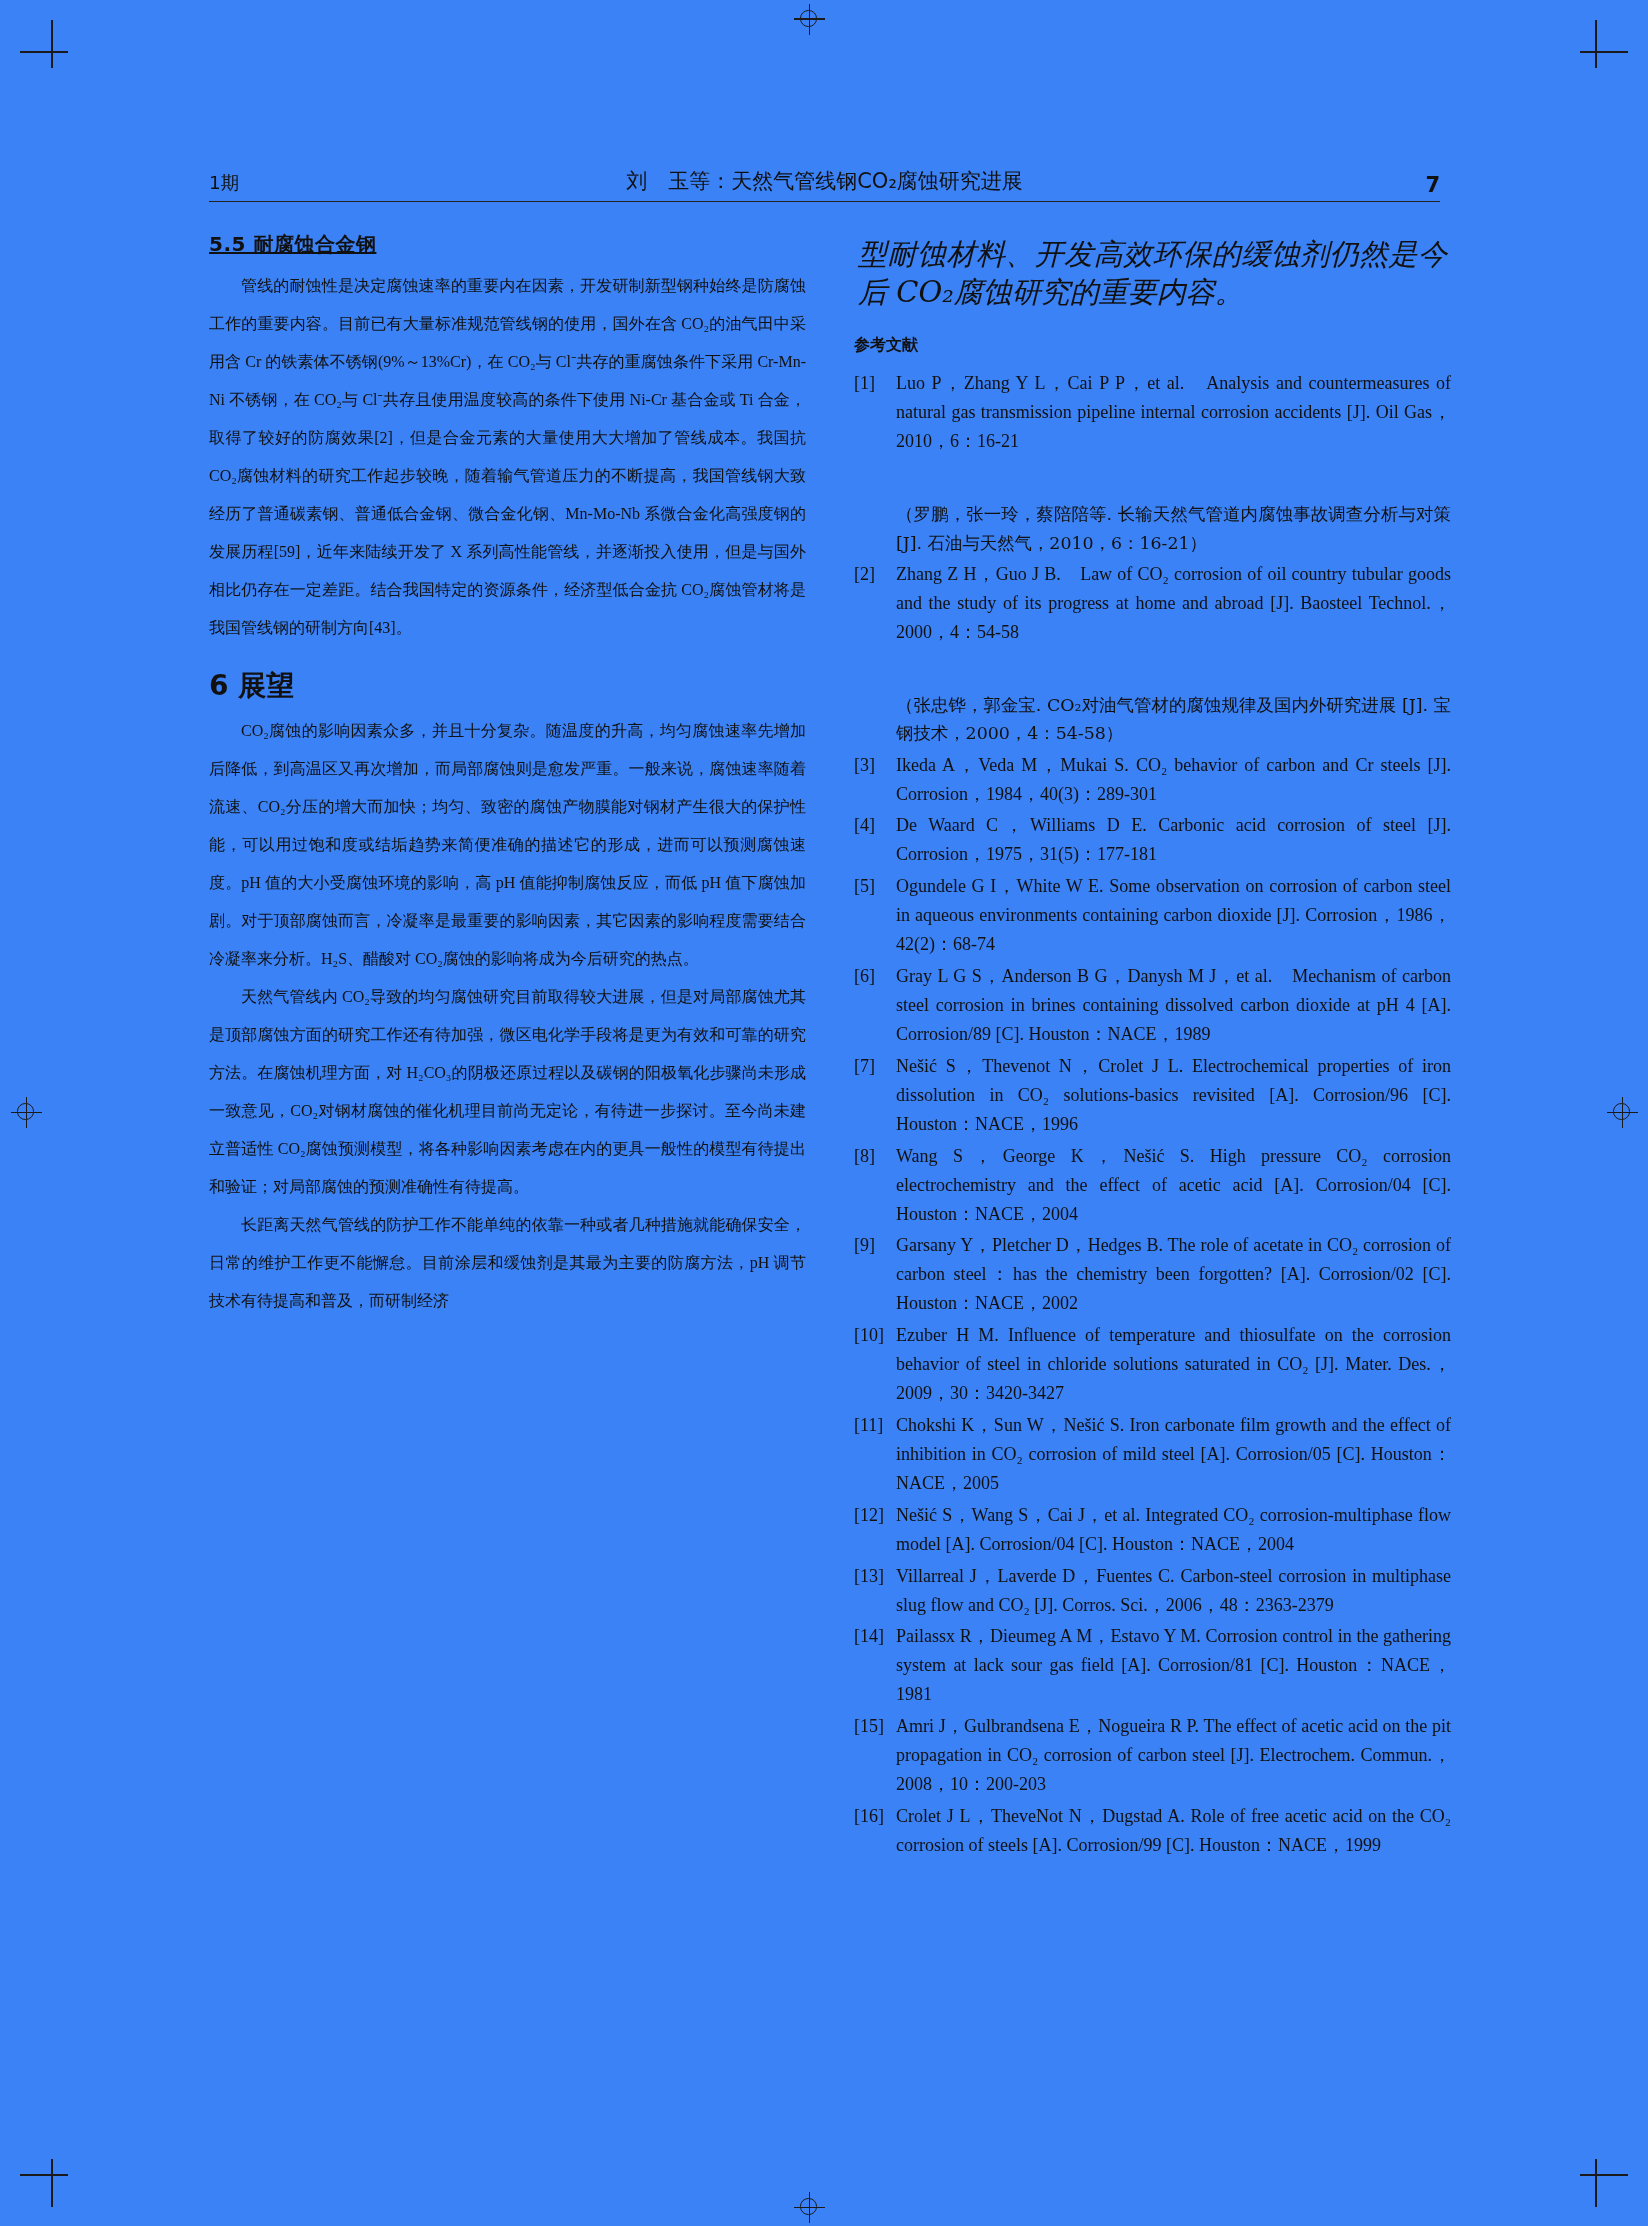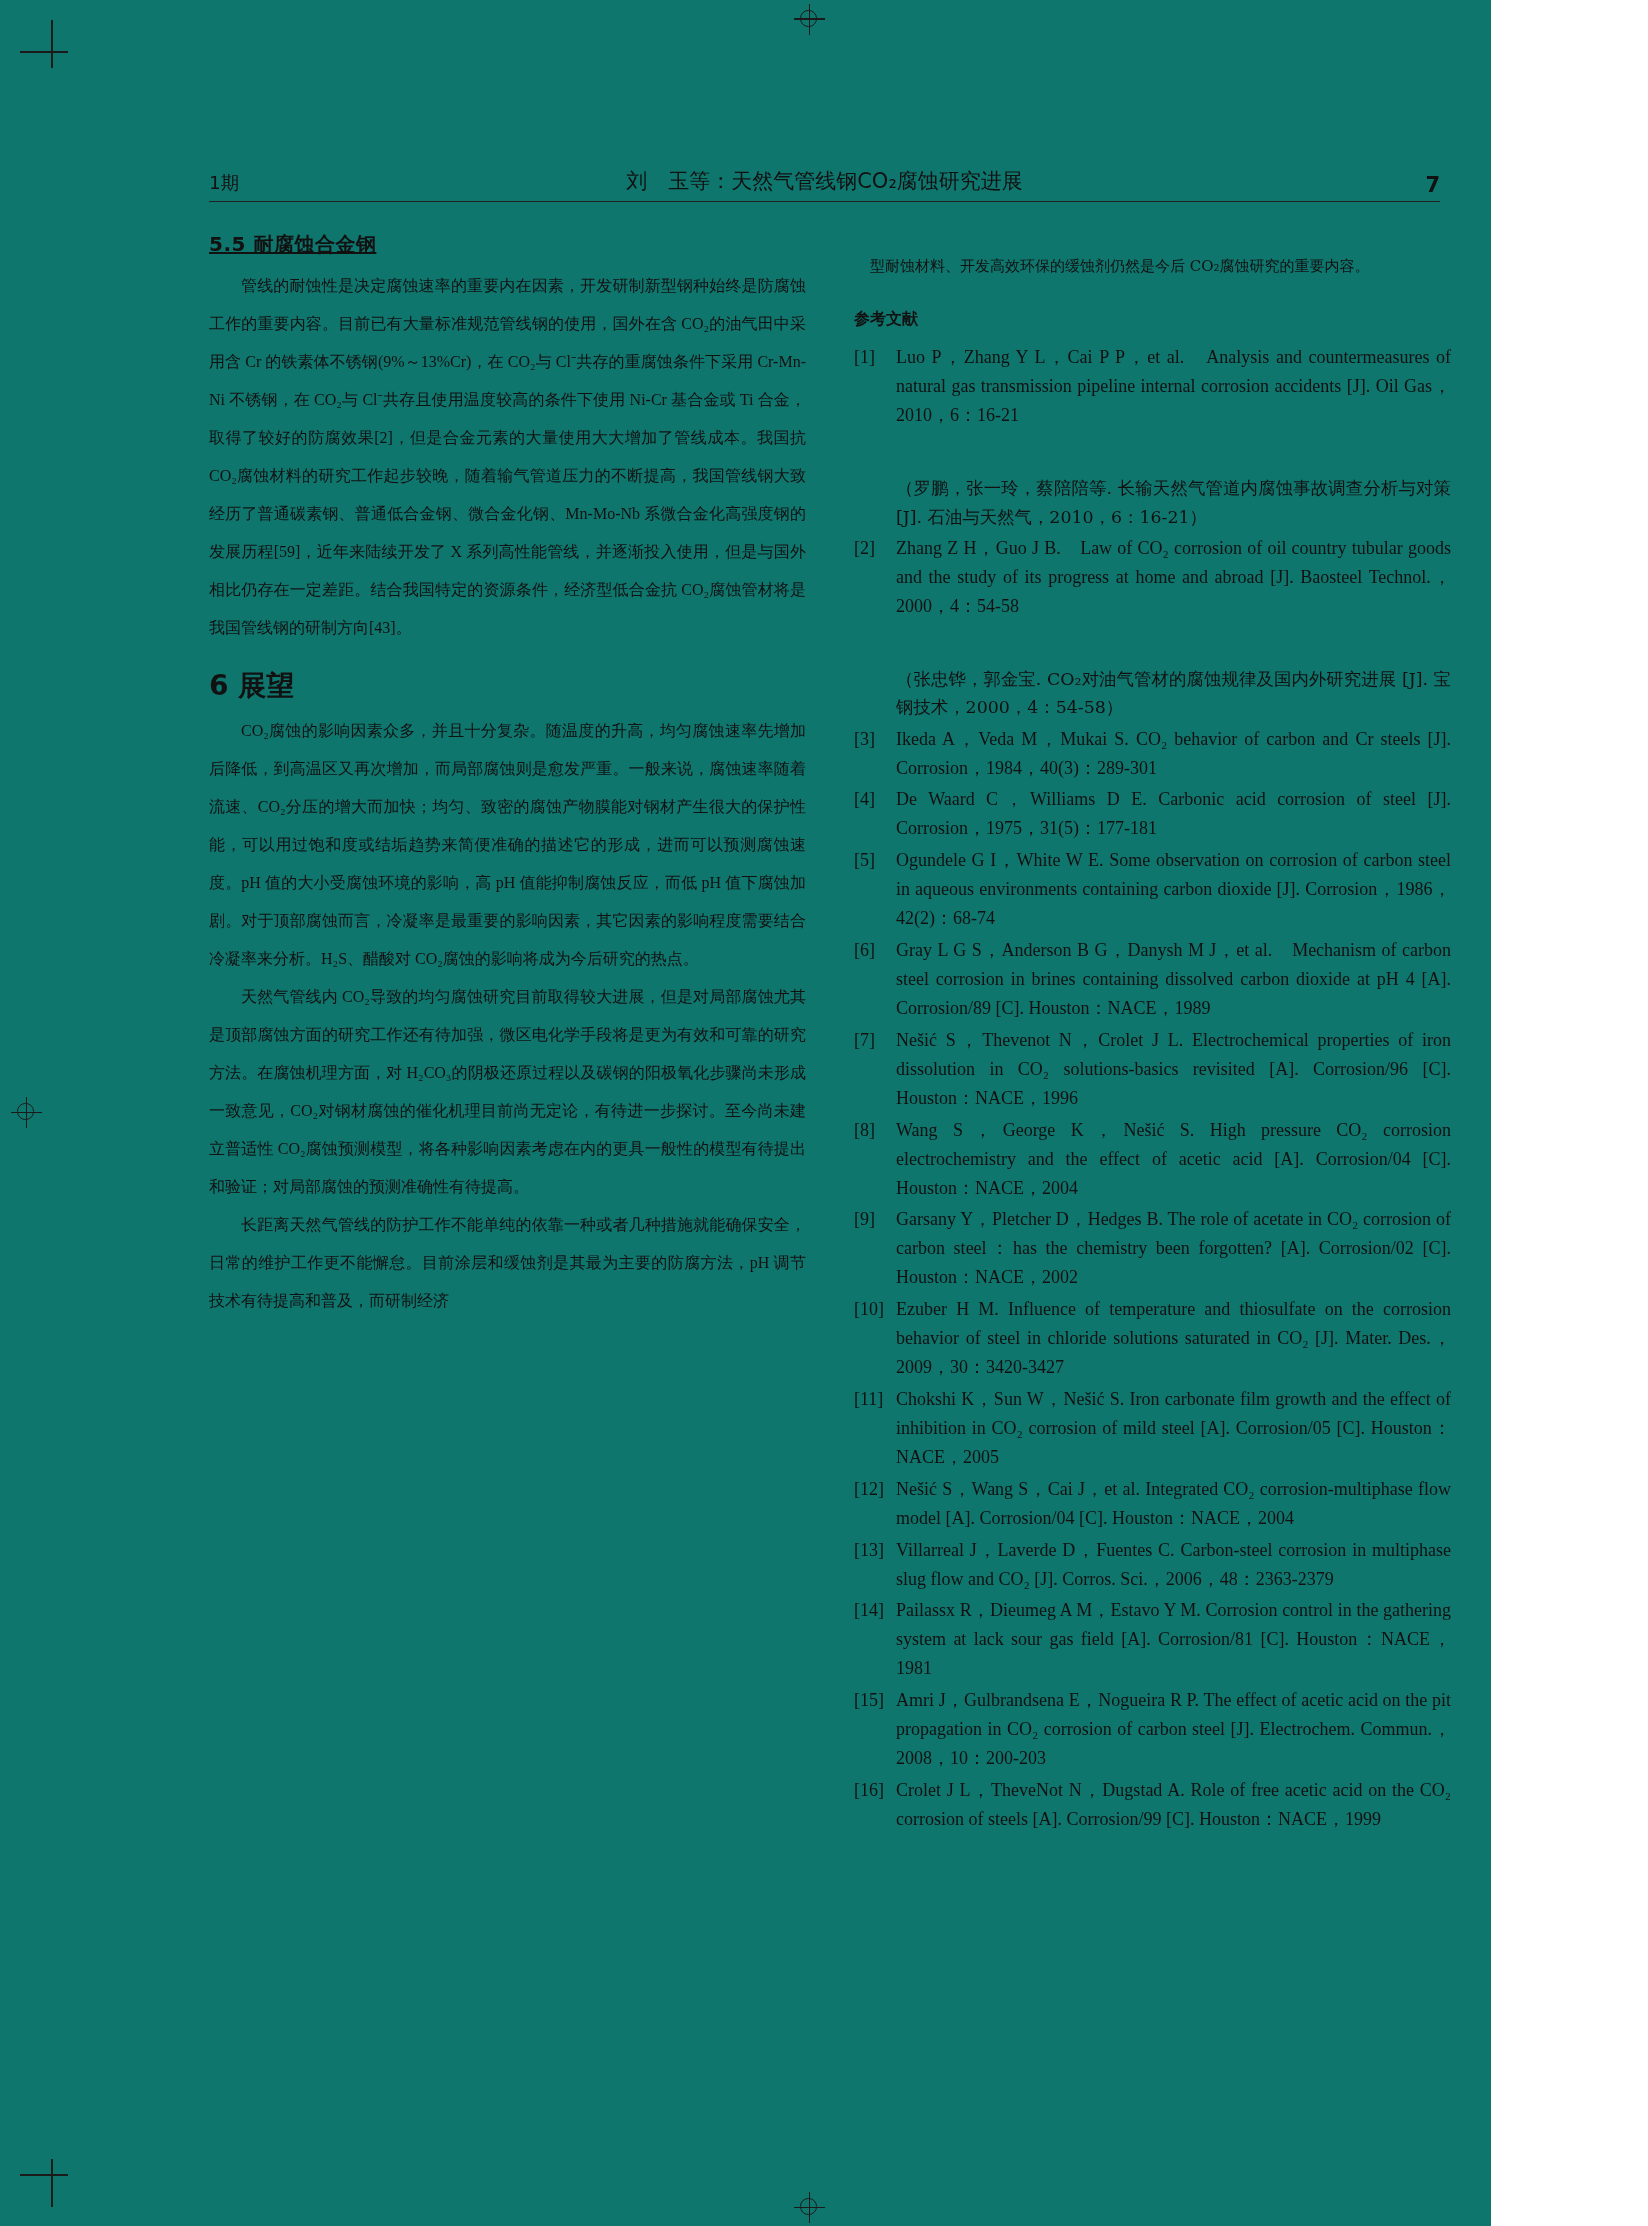--- a/index.html
+++ b/index.html
@@ -2,23 +2,23 @@
 <html style="font-size:14.7px"><head>
 <meta charset="utf-8">
 <style>
   html, body {
     margin: 0;
     padding: 0;
     background: #ffffff;
   }
   .page {
     position: relative;
-    width: 1491px;
+    width: 1648px;
     height: 2227px;
-    background: #0f766e;
+    background: #3b82f6;
     font-family: "Liberation Serif", serif;
     color: #111;
     overflow: hidden;
   }
 
   
   .cropmark {
     position: absolute;
     background: #1a1a1a;
   }
@@ -121,26 +121,27 @@
     margin: 0;
     font-size: 16px;
     line-height: 38px;
     text-align: justify;
     text-justify: inter-ideograph;
     text-indent: 2em;
     font-family: Liberation Serif, serif;
   }
 
   p.intro-top {
-    margin: 16px;
-    font-size: 15px;
+    margin: 4px;
+    font-size: 29px;
     line-height: 38px;
     text-align: justify;
     text-indent: 0;
     font-family: "DejaVu Serif", serif;
+    font-style: italic;
   }
 
   .ref-list {
     margin: 0;
     padding: 0;
     list-style: none;
   }
   .ref-item {
     position: relative;
     font-family: "Liberation Serif", serif;

